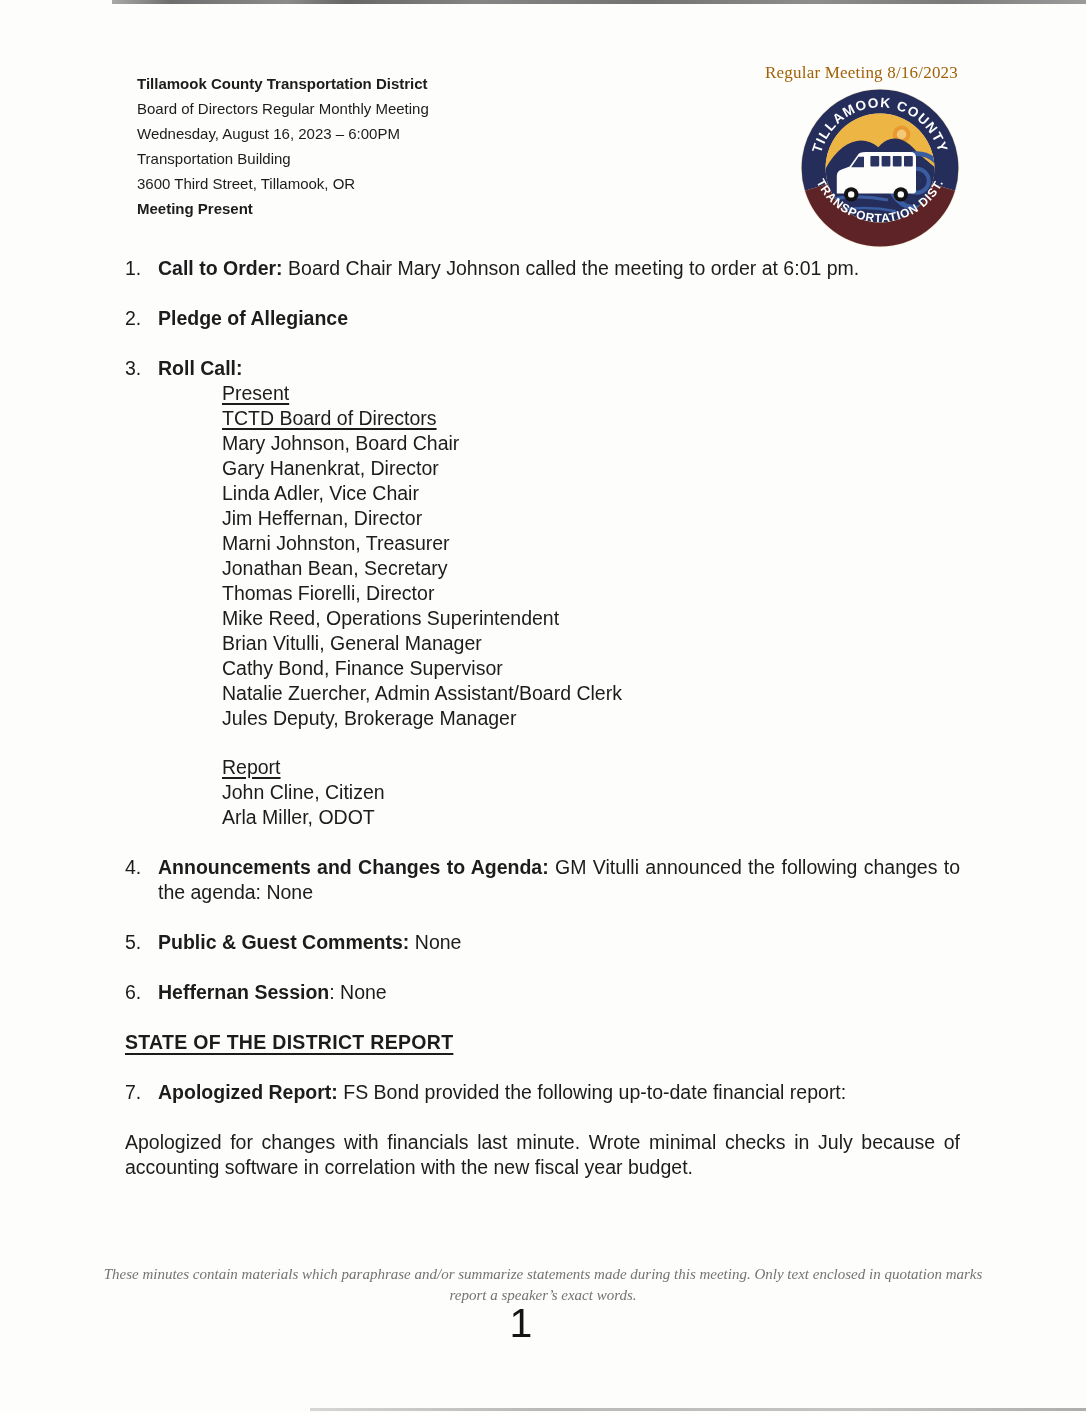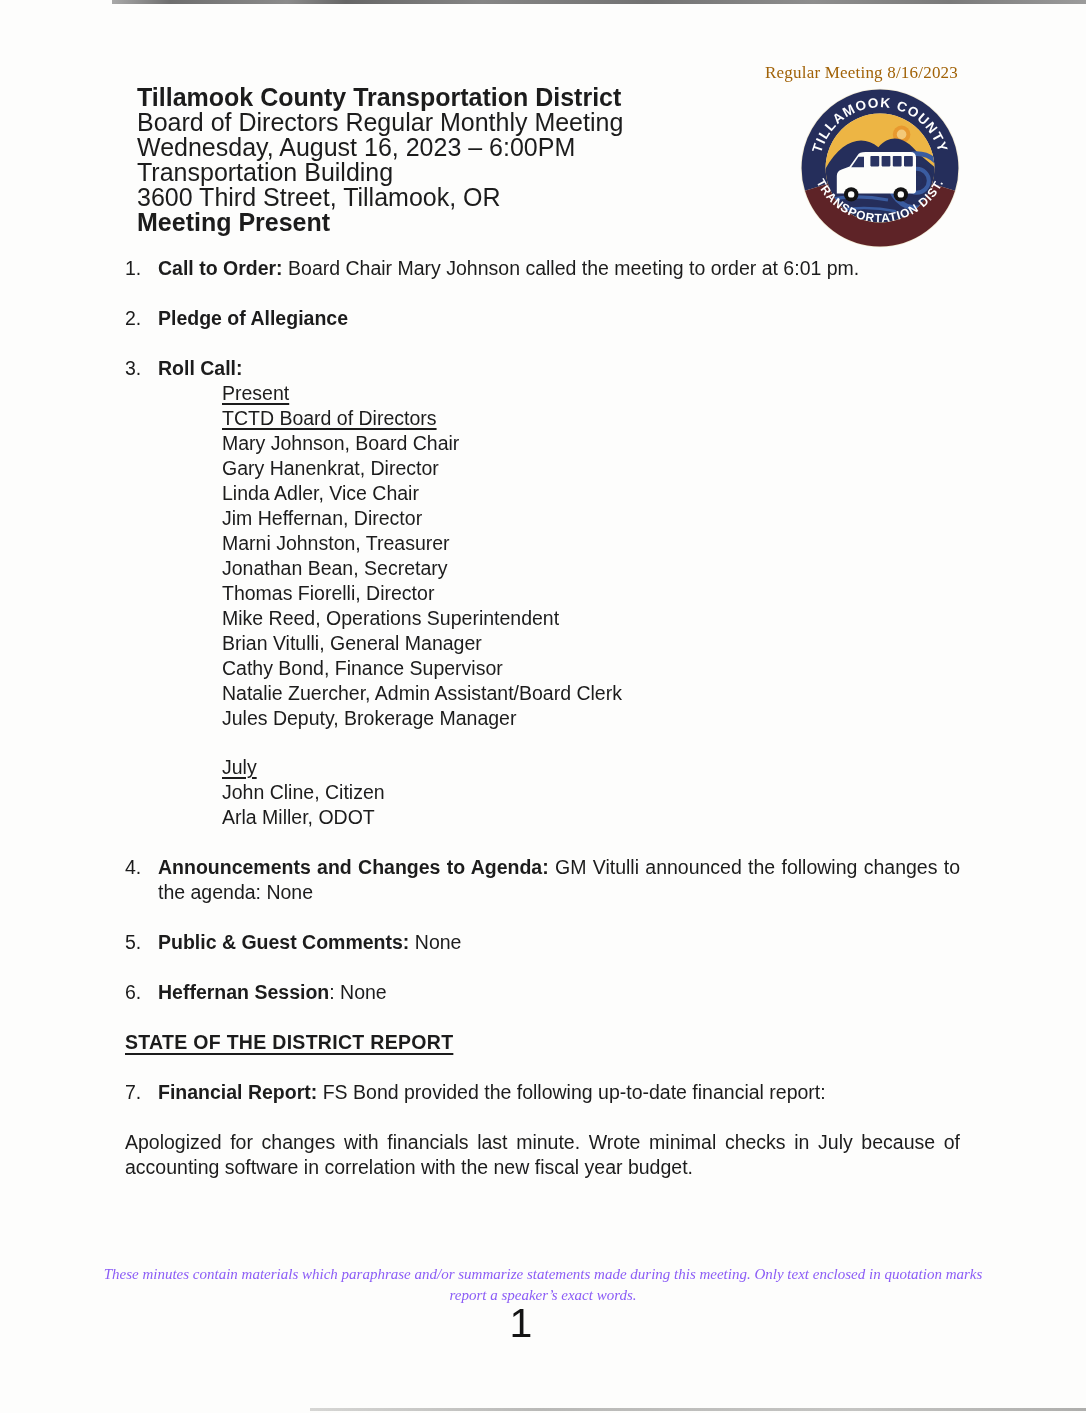--- a/index.html
+++ b/index.html
@@ -22,22 +22,22 @@
   .artifact-bottom {
     position:absolute; bottom:2px; left:310px; right:0; height:3px;
     background:linear-gradient(to right,#d6d6d4,#b9b9b7 30%,#c4c4c2 70%,#aeaeac);
   }
   .meta-right {
     position:absolute; top:63px; right:128px;
     font-family:"Liberation Serif", serif; 
     font-size:17px; color:#a16207; letter-spacing:.2px;
   }
   .header-block {
-    position:absolute; top:85px; left:137px;
-    font-size:25px; line-height:25px; width:580px;
+    position:absolute; top:71px; left:137px;
+    font-size:15px; line-height:25px; width:580px;
   }
   .header-block .bold { font-weight:bold; }
   .logo-wrap { position:absolute; top:88px; left:800px; width:160px; height:160px; }
   .content {
     position:absolute; top:256px; left:125px; width:835px;
     font-size:19.5px; line-height:25px;
   }
   .item { display:flex; margin-bottom:25px; }
   .item .num { width:33px; flex-shrink:0; }
   .item .itext { flex:1; }
@@ -52,21 +52,21 @@
   .section-heading {
     font-weight:bold; margin-bottom:25px;
     text-decoration:underline; text-decoration-thickness:2px; text-underline-offset:4px;
     letter-spacing:.3px;
   }
   .sub-paragraph { margin-bottom:25px; text-align:justify; }
   .footer-note {
     position:absolute; top:1264px; left:90px; right:90px;
     text-align:center;
     font-family:"Liberation Serif", serif; font-style:italic;
-    font-size:15px; line-height:21px; color:#8b5cf6;
+    font-size:15px; line-height:21px; color:#737373;
   }
   .page-number {
     position:absolute; top:1300px; left:0; right:44px;
     text-align:center; font-size:41px; font-weight:400; color:#141414;
   }
 </style>
 </head>
 <body>
 
 <div class="page">
@@ -165,21 +165,21 @@
           <div>Linda Adler, Vice Chair</div>
           <div>Jim Heffernan, Director</div>
           <div>Marni Johnston, Treasurer</div>
           <div>Jonathan Bean, Secretary</div>
           <div>Thomas Fiorelli, Director</div>
           <div>Mike Reed, Operations Superintendent</div>
           <div>Brian Vitulli, General Manager</div>
           <div>Cathy Bond, Finance Supervisor</div>
           <div>Natalie Zuercher, Admin Assistant/Board Clerk</div>
           <div>Jules Deputy, Brokerage Manager</div>
-          <div class="rc-heading rc-gap">July</div>
+          <div class="rc-heading rc-gap">Report</div>
           <div>John Cline, Citizen</div>
           <div>Arla Miller, ODOT</div>
         </div>
       </span>
     </div>
 
     <div class="item" style="margin-top:25px;">
       <span class="num">4.</span>
       <span class="itext justify"><span class="lead">Announcements and Changes to Agenda:</span><span> GM Vitulli announced the following changes to the agenda: None</span></span>
     </div>
@@ -191,21 +191,21 @@
 
     <div class="item">
       <span class="num">6.</span>
       <span class="itext"><span class="lead">Heffernan Session</span><span>: None</span></span>
     </div>
 
     <div class="section-heading">STATE OF THE DISTRICT REPORT</div>
 
     <div class="item">
       <span class="num">7.</span>
-      <span class="itext"><span class="lead">Financial Report:</span><span> FS Bond provided the following up-to-date financial report:</span></span>
+      <span class="itext"><span class="lead">Apologized Report:</span><span> FS Bond provided the following up-to-date financial report:</span></span>
     </div>
 
     <div class="sub-paragraph">Apologized for changes with financials last minute. Wrote minimal checks in July because of accounting software in correlation with the new fiscal year budget.</div>
 
   </div>
 
   <div class="footer-note">These minutes contain materials which paraphrase and/or summarize statements made during this meeting.  Only text enclosed in quotation marks report a speaker’s exact words.</div>
   <div class="page-number">1</div>
 
 </div>

